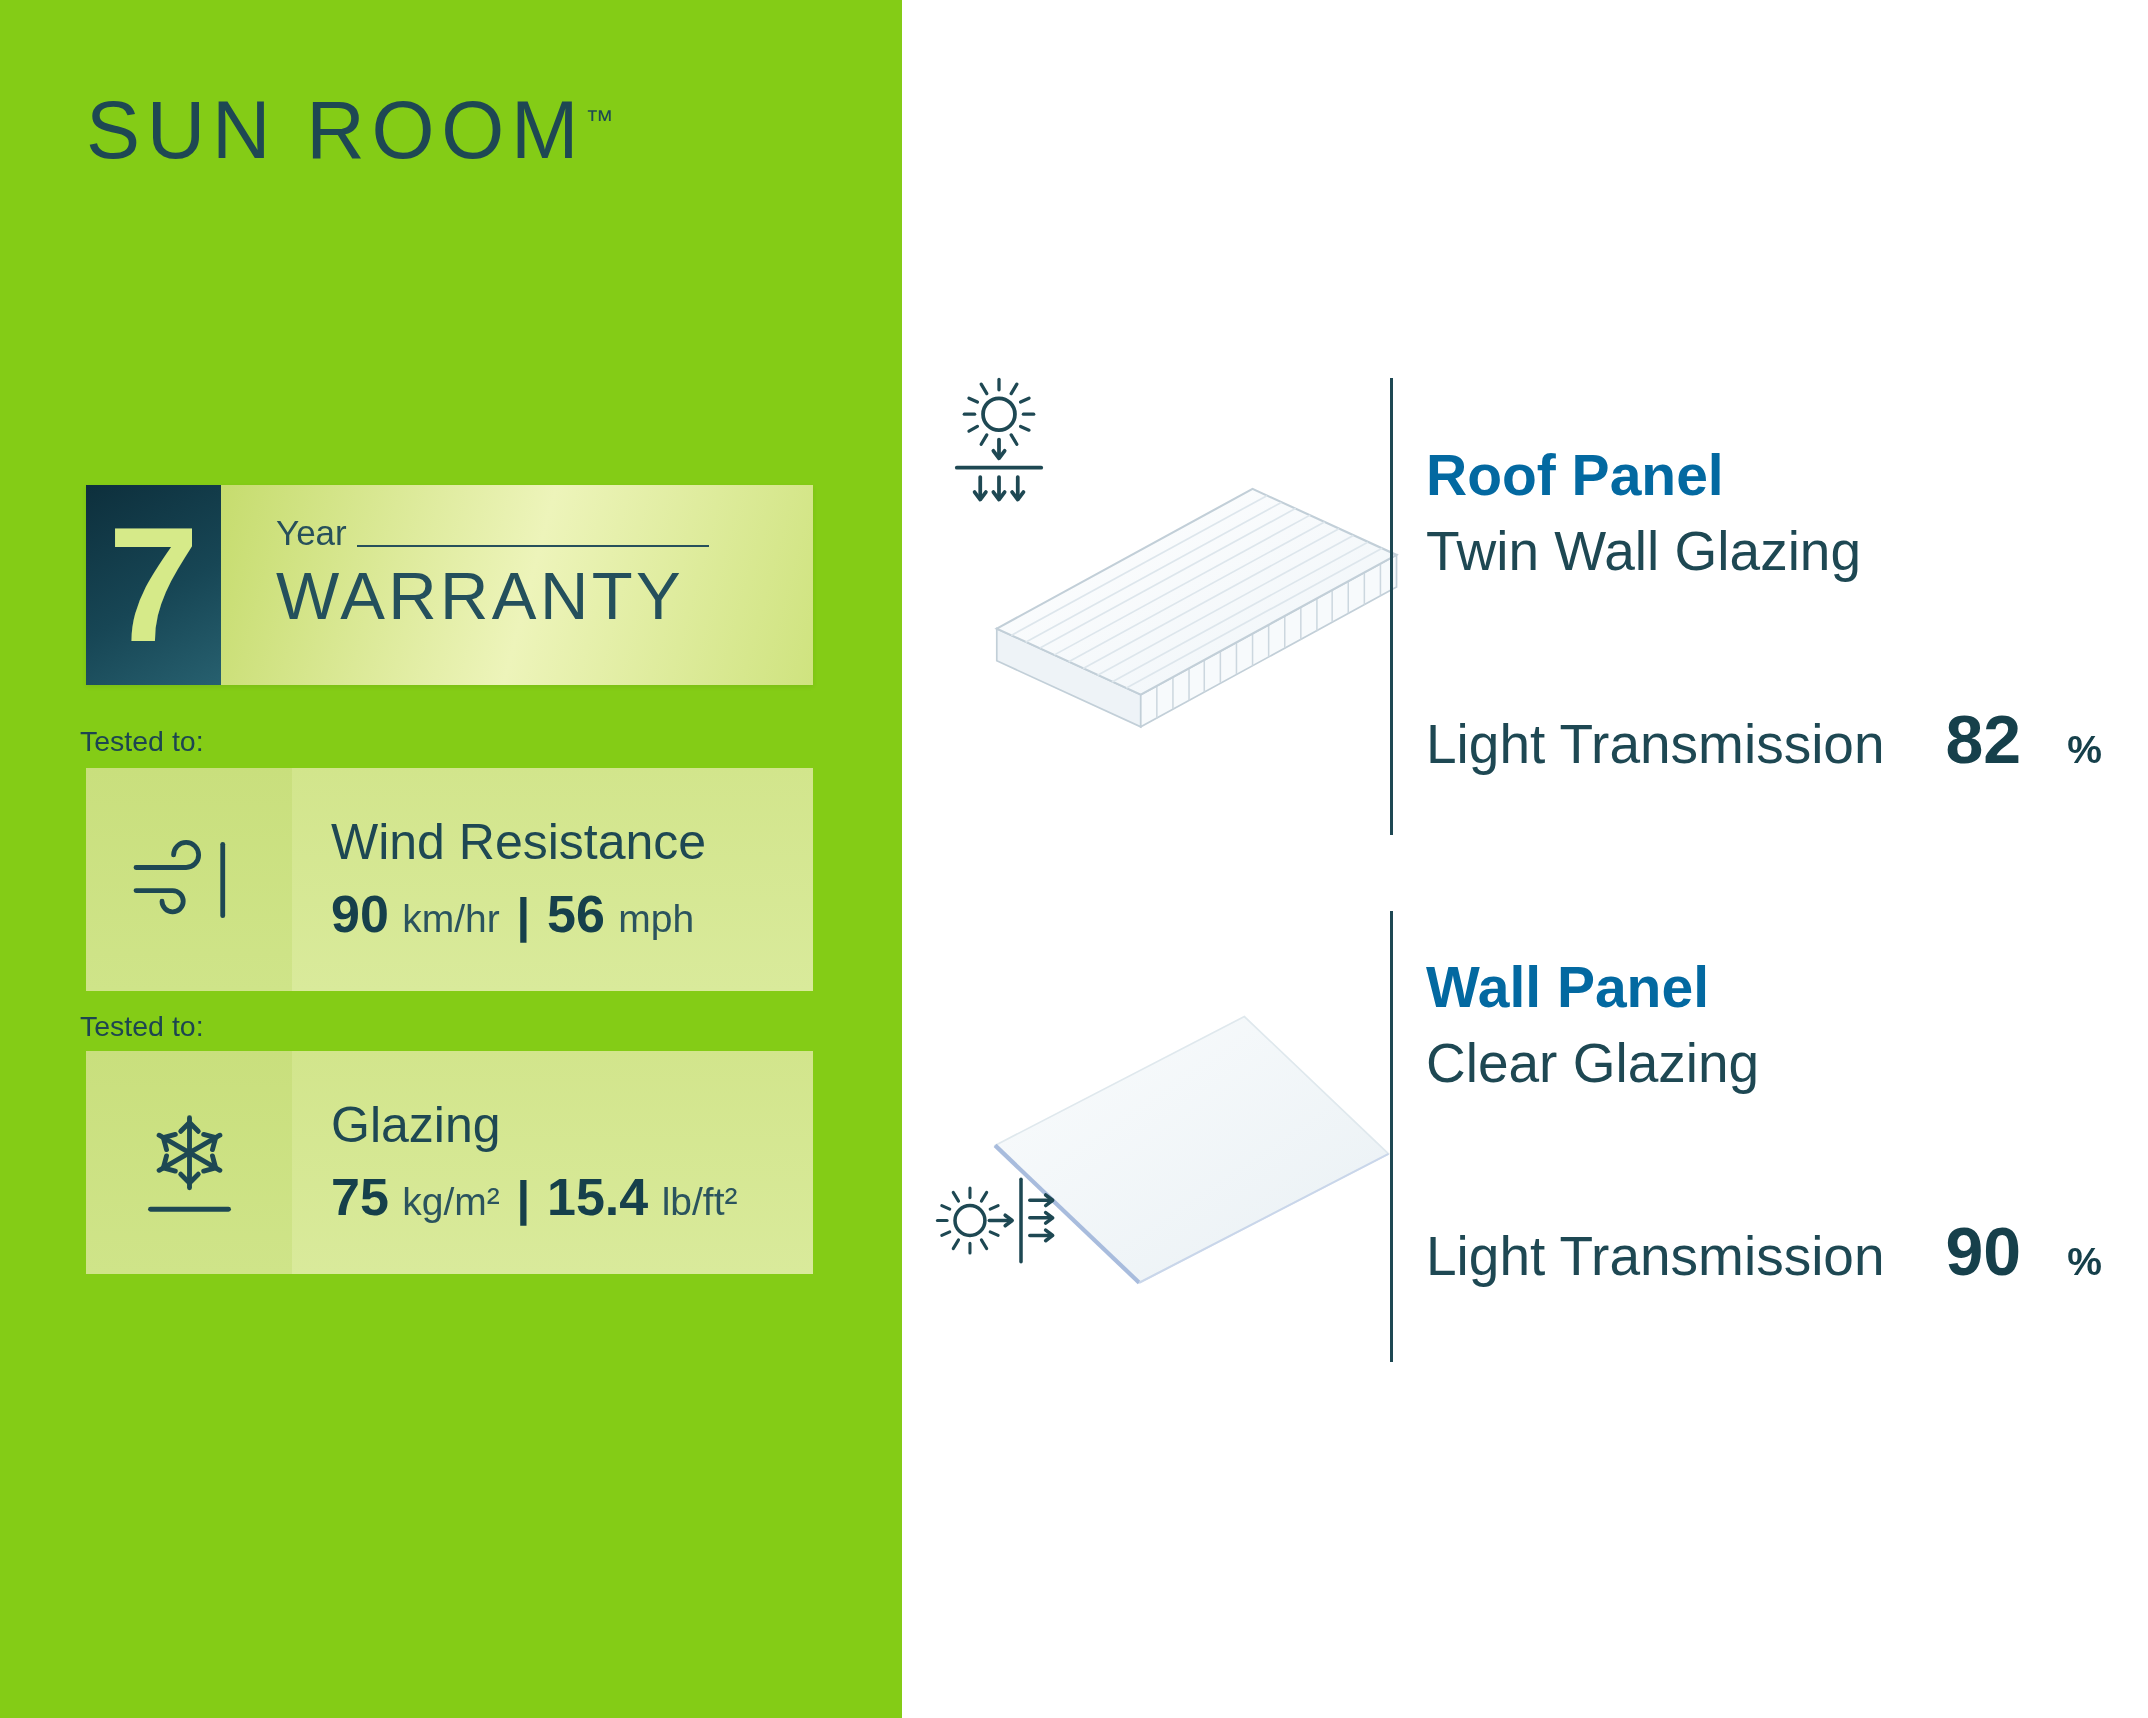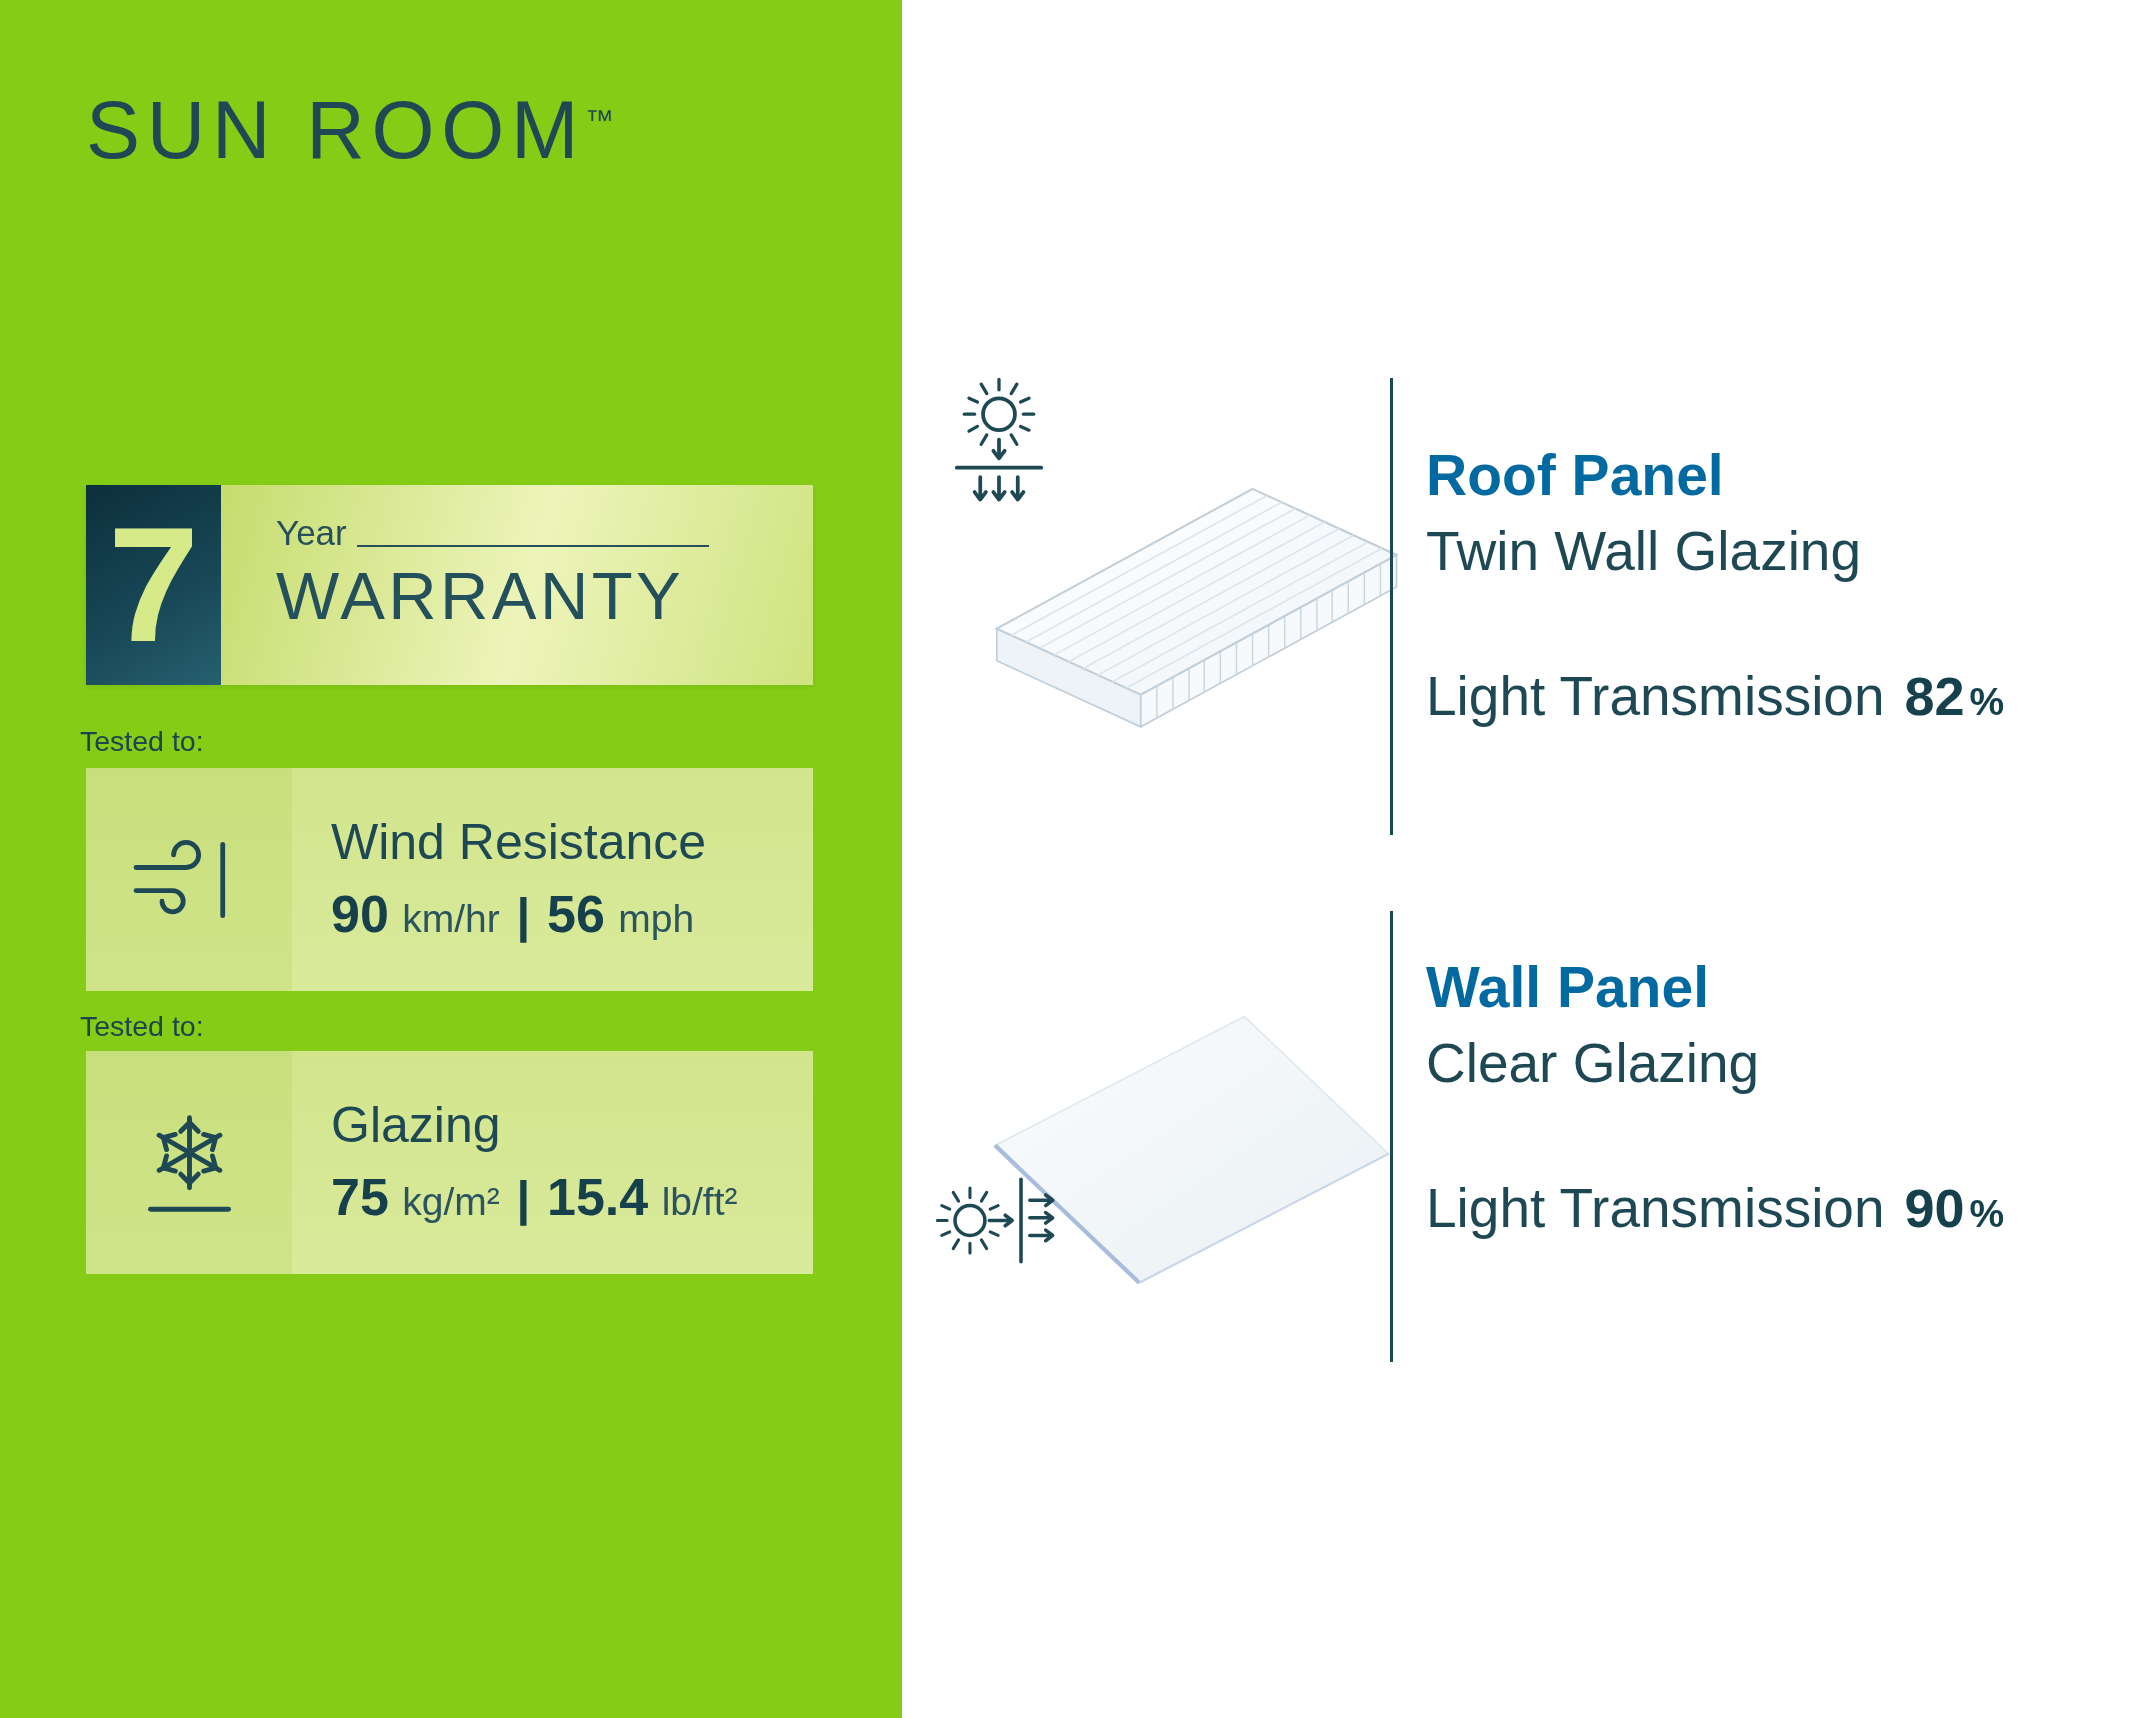--- a/index.html
+++ b/index.html
@@ -39,22 +39,22 @@
   
   .divider{position:absolute;width:2.5px;background:#1e4853;z-index:5;}
   #divider-roof{left:1390px;top:378px;height:457px;}
   #divider-wall{left:1390px;top:911px;height:451px;}
 
   .panel-text{position:absolute;left:1426px;width:654px;z-index:6;}
   #roof-text{top:443px;}
   #wall-text{top:955px;}
   .panel-title{font-size:57px;font-weight:700;color:#0369a1;line-height:1.15;}
   .panel-sub{font-size:55px;font-weight:300;color:#1e4853;margin-top:11.7px;line-height:1.15;}
-  .panel-lt{margin-top:81px;font-size:55px;font-weight:300;color:#1e4853;display:flex;align-items:baseline;white-space:nowrap;}
-  .lt-value{font-weight:700;font-size:54px;color:#16404b;margin-left:20px;}
+  .panel-lt{margin-top:117px;font-size:55px;font-weight:300;color:#1e4853;display:flex;align-items:baseline;white-space:nowrap;gap:41px;}
+  .lt-value{font-weight:700;font-size:68px;color:#16404b;margin-left:20px;}
   .lt-pct{font-weight:700;font-size:39px;color:#16404b;margin-left:5px;}
 
   .illus{position:absolute;z-index:1;}
   #roof-illus{left:990px;top:463px;}
   #wall-illus{left:990px;top:1009px;}
   #sun-roof{position:absolute;left:938px;top:372px;z-index:2;}
   #sun-wall{position:absolute;left:933px;top:1163px;z-index:2;}
 
   svg{display:block;}
   .stroke-teal{stroke:#1e4853;fill:none;stroke-linecap:round;stroke-linejoin:round;}

